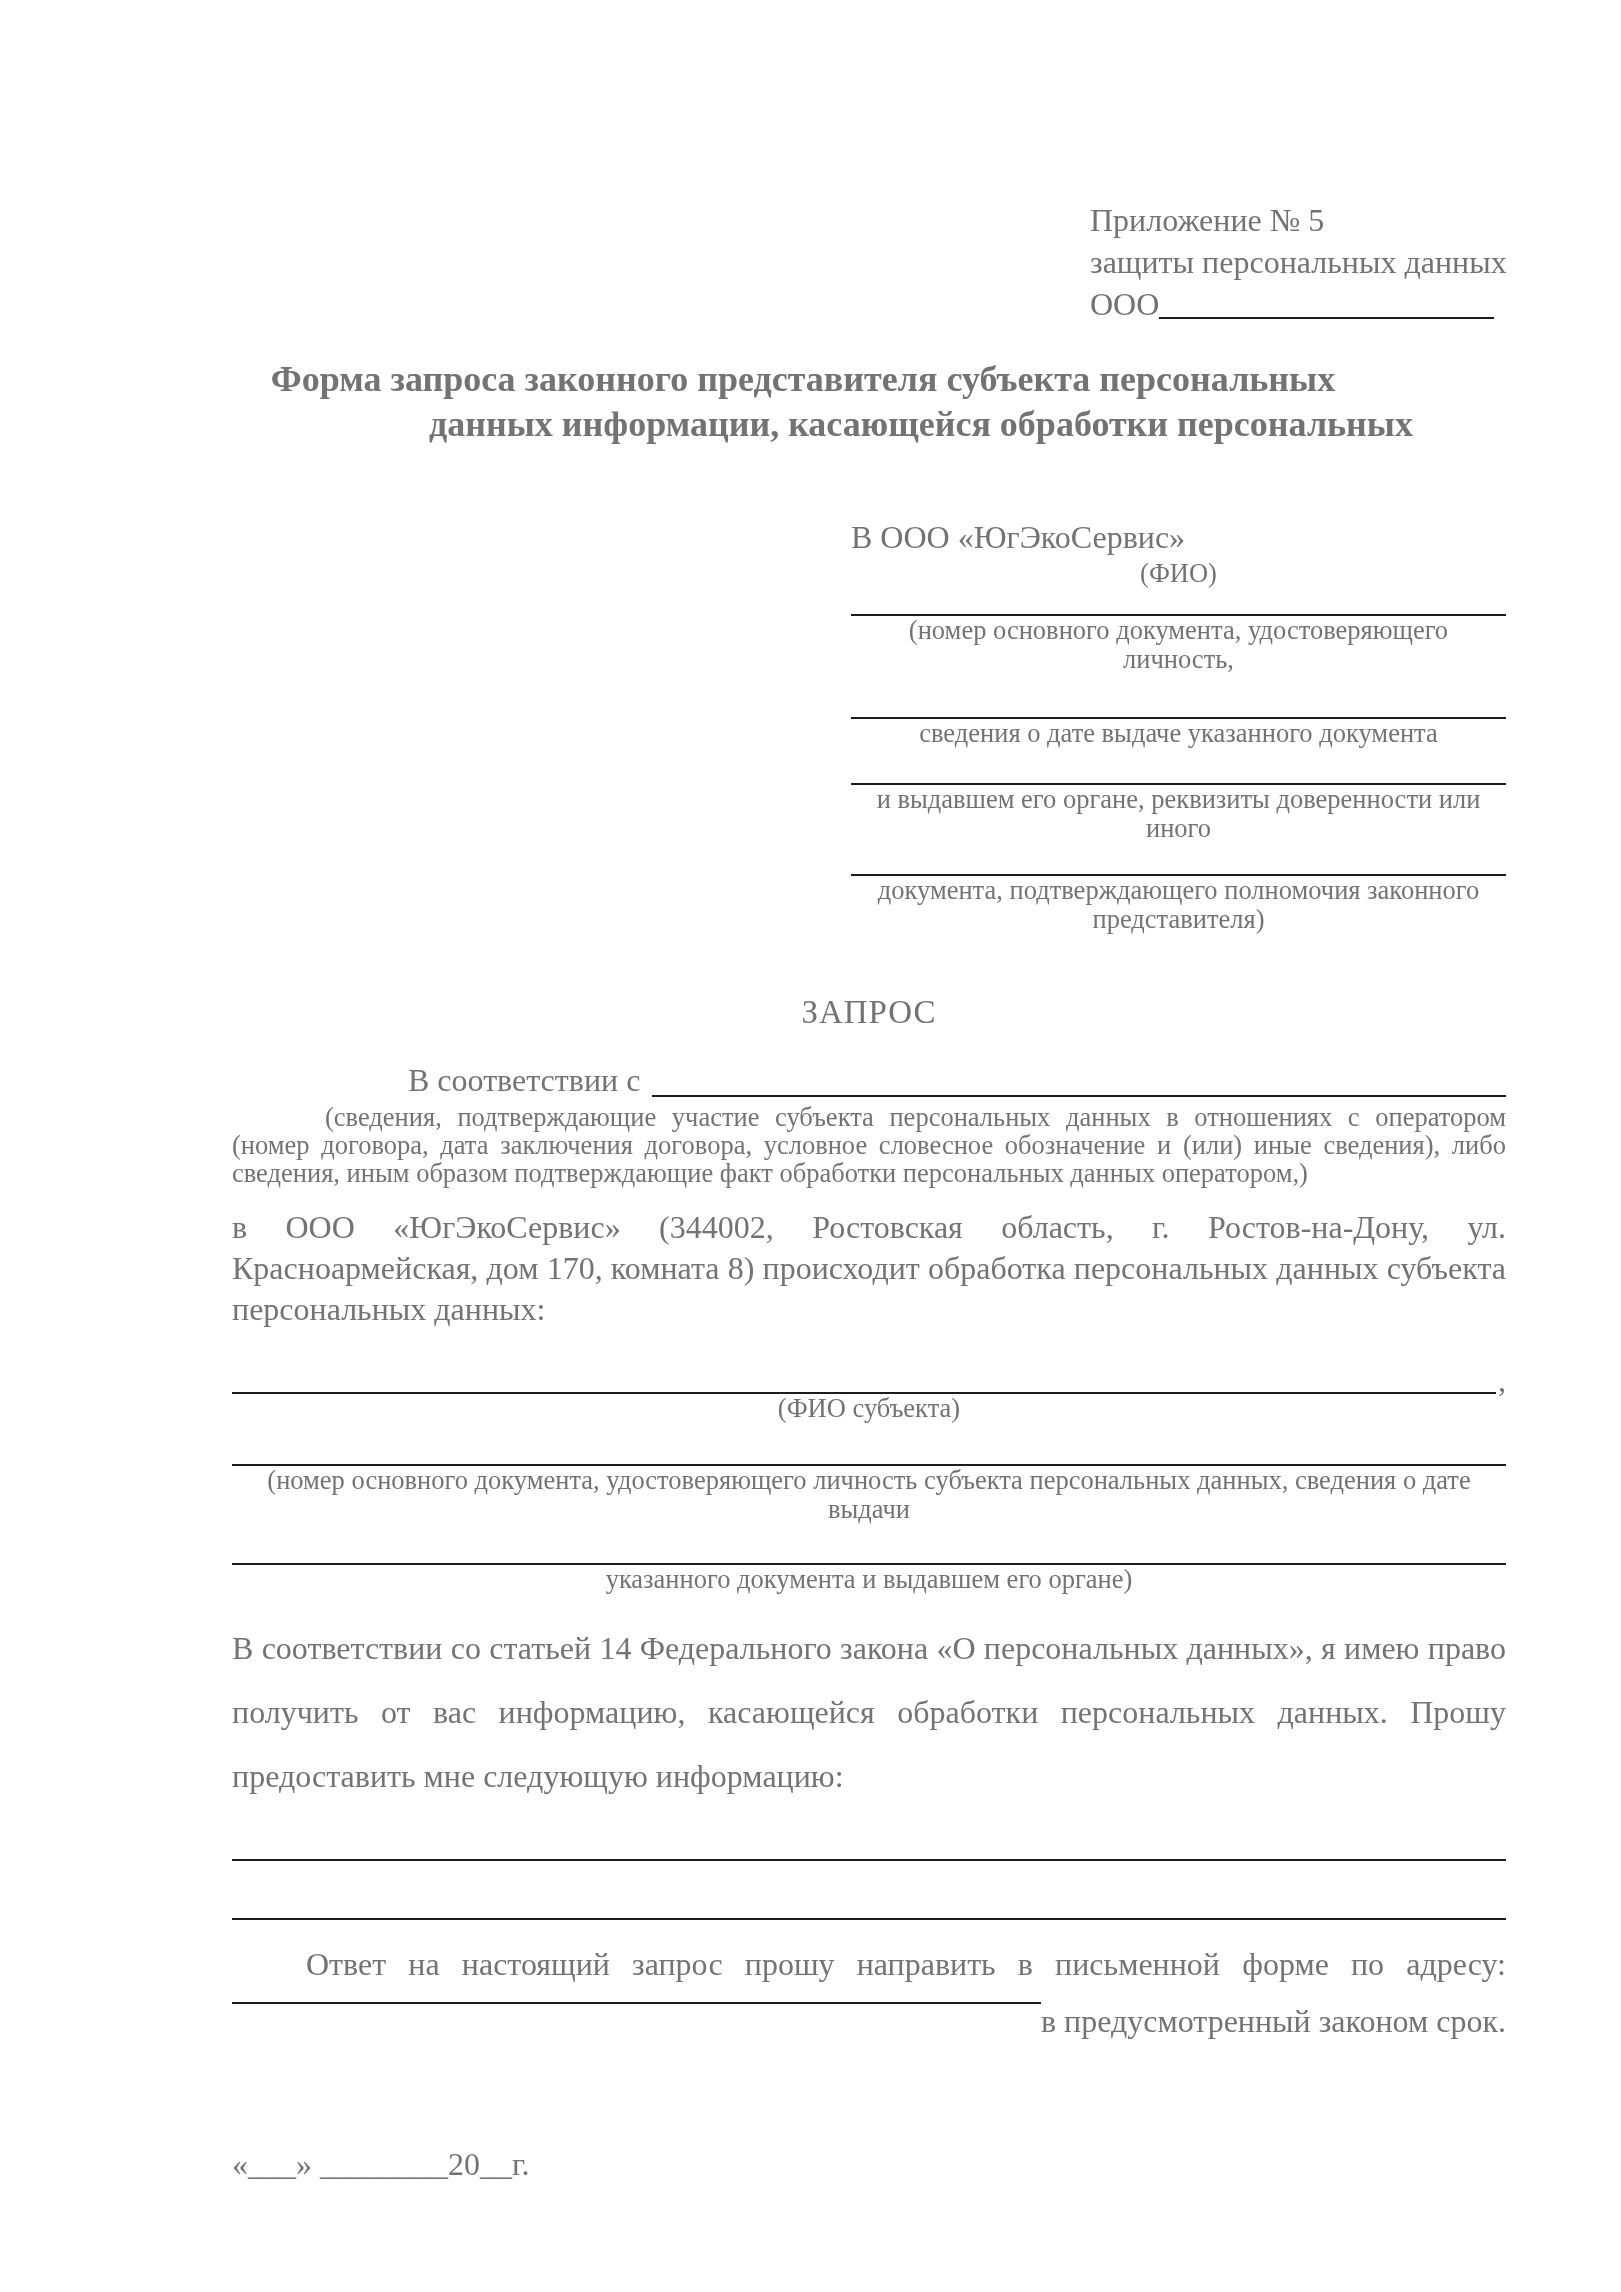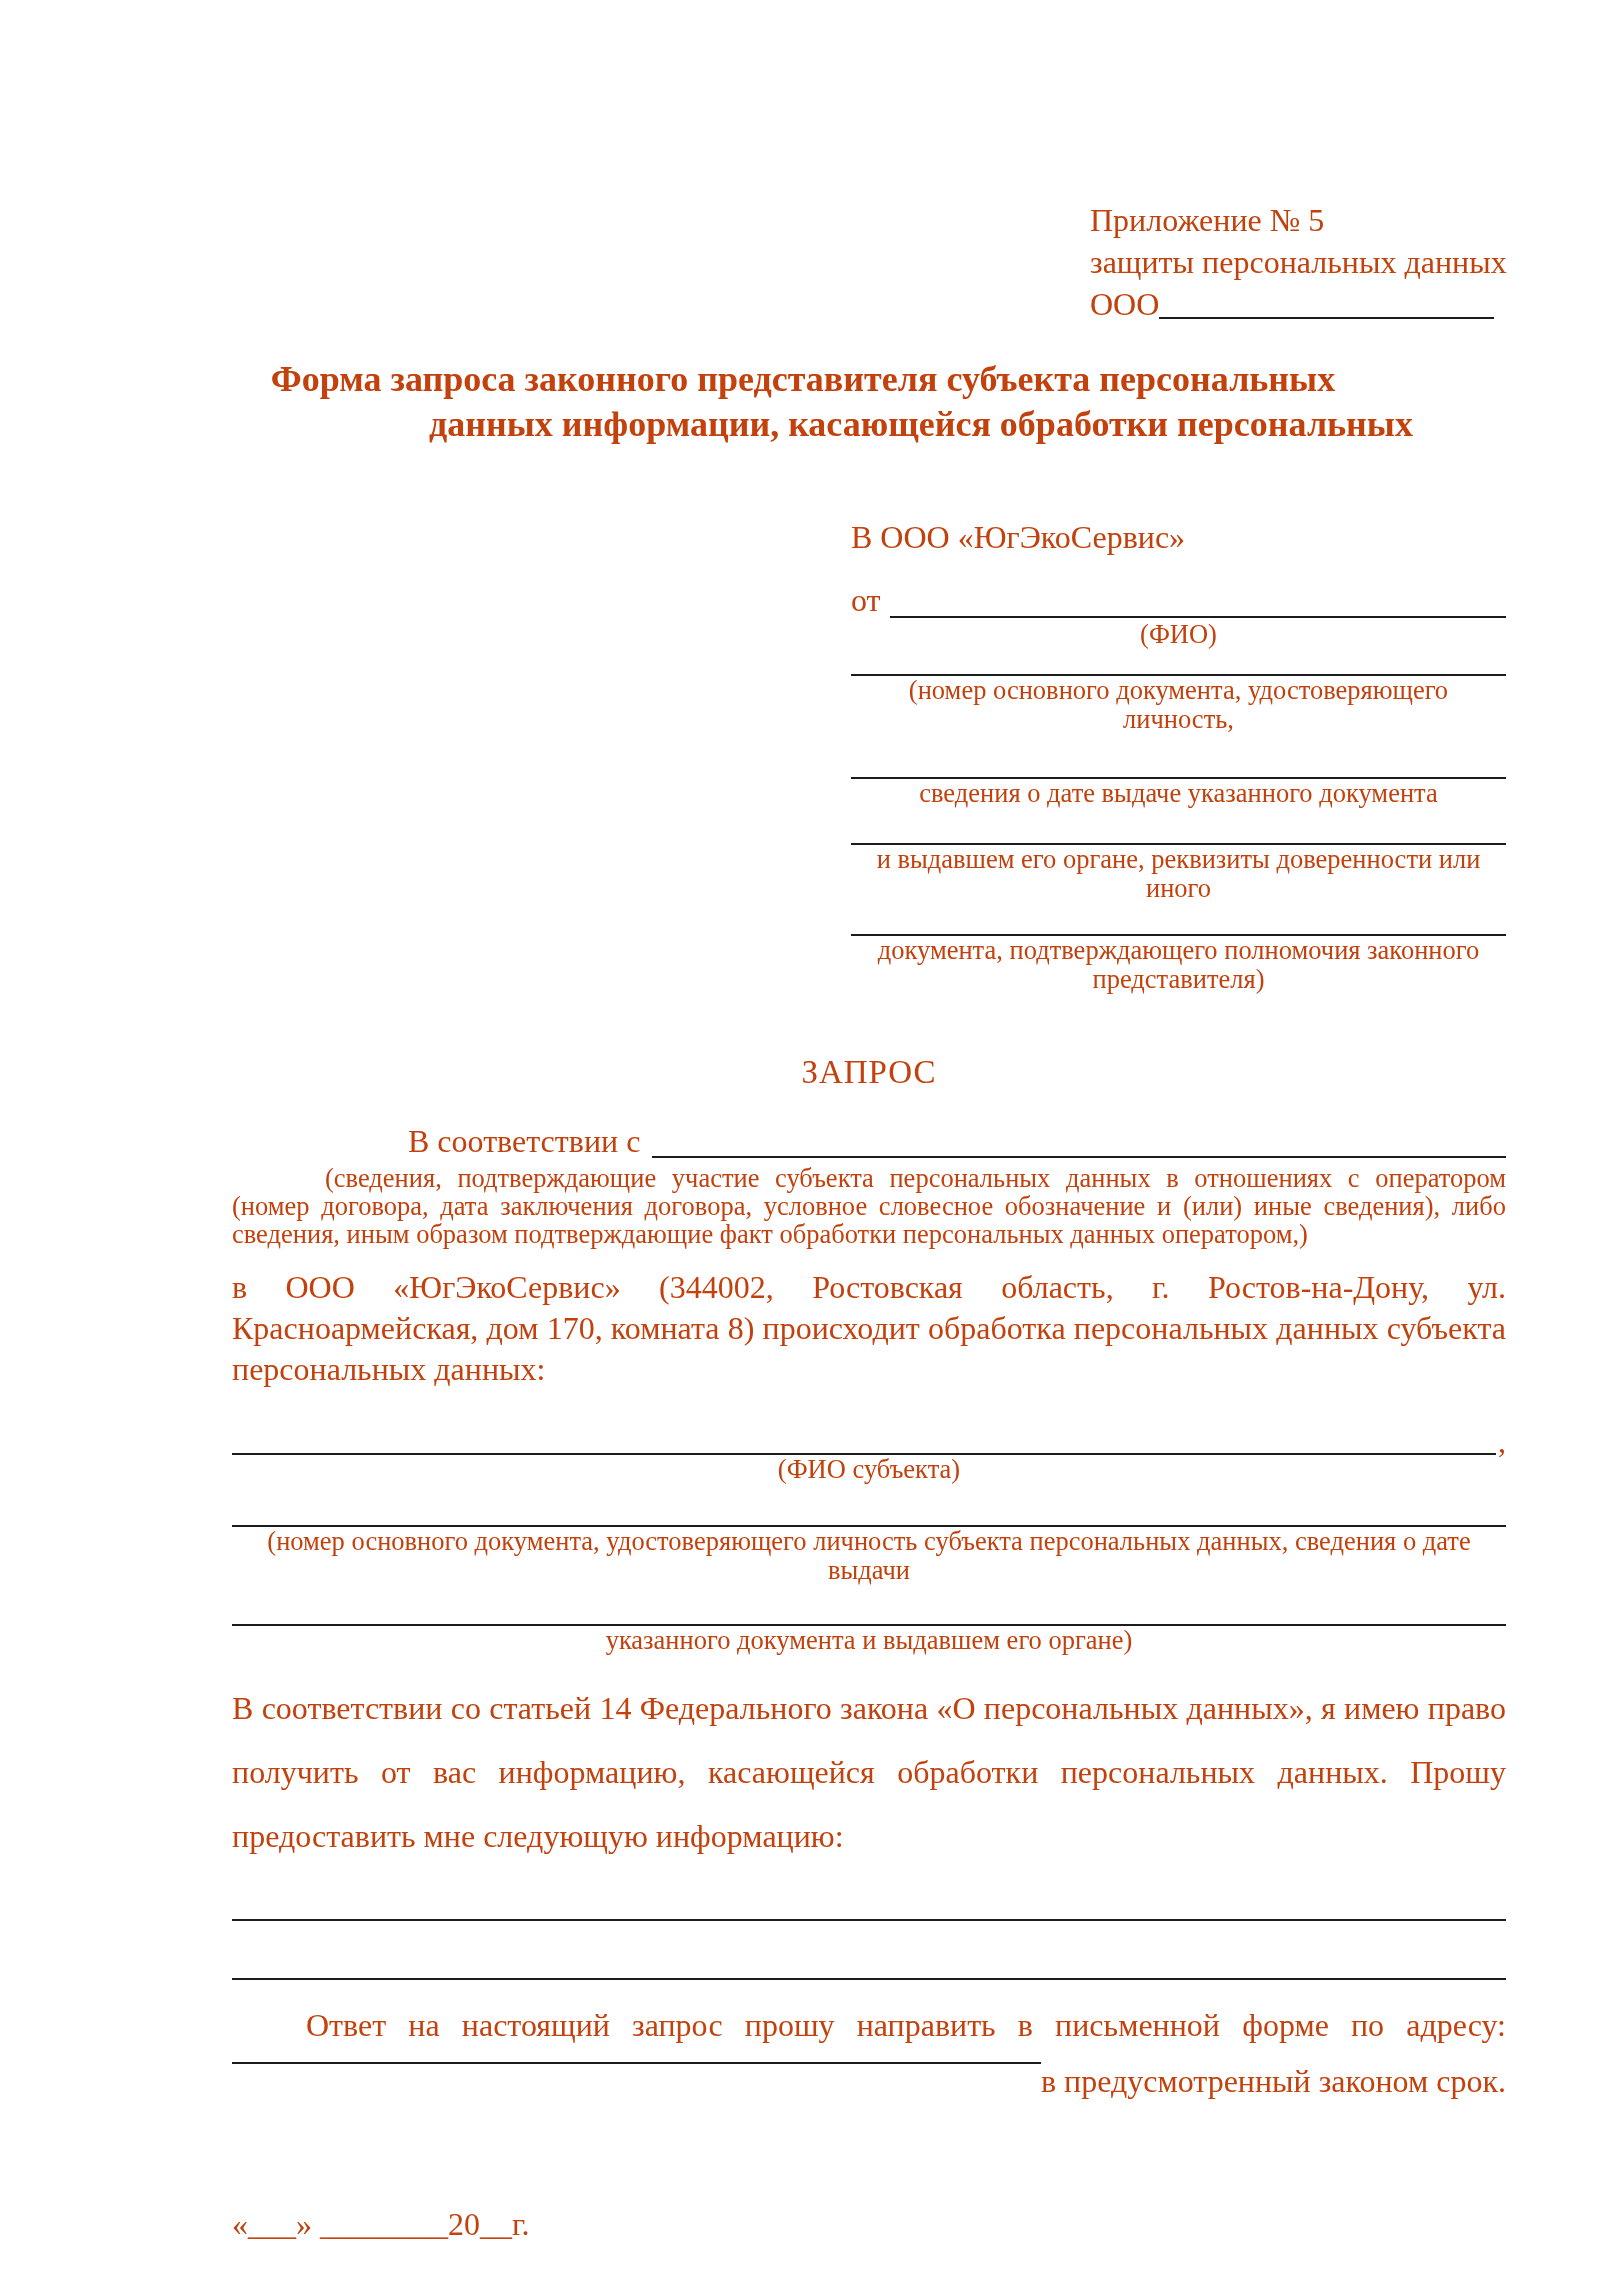--- a/index.html
+++ b/index.html
@@ -2,21 +2,21 @@
 <html lang="ru"><head>
 <meta charset="utf-8">
 <style>
   html,body{margin:0;padding:0;background:#888;}
   .page{
     position:relative;
     width:1621px;height:2293px;
     background:#ffffff;
     margin:0 auto;
     font-family:"Liberation Serif","DejaVu Serif",serif;
-    color:#c2410c;
+    color:#737373;
     overflow:hidden;
   }
   .content{
     position:absolute;
     left:232px;top:0;
     width:1274px;
   }
   .rule{border-bottom:2.9px solid #1c1c1c;}
   .txt-main{font-size:32px;line-height:41px;}
   .txt-small{font-size:26.5px;line-height:29px;}
@@ -116,24 +116,20 @@
       </div>
     </div>
 
     <div class="title">
       <div class="l1">Форма запроса законного представителя субъекта персональных</div>
       <div class="l2">данных информации, касающейся обработки персональных</div>
     </div>
 
     <div class="addressee">
       <div class="to">В ООО «ЮгЭкоСервис»</div>
-      <div class="from-row">
-        <span class="label">от</span>
-        <span class="rule fill"></span>
-      </div>
       <div class="cap txt-small">(ФИО)</div>
 
       <div class="rule blank-a"></div>
       <div class="cap txt-small">(номер основного документа, удостоверяющего личность,</div>
 
       <div class="rule blank-b"></div>
       <div class="cap txt-small">сведения о дате выдаче указанного документа</div>
 
       <div class="rule blank-c"></div>
       <div class="cap txt-small">и выдавшем его органе, реквизиты доверенности или иного</div>

